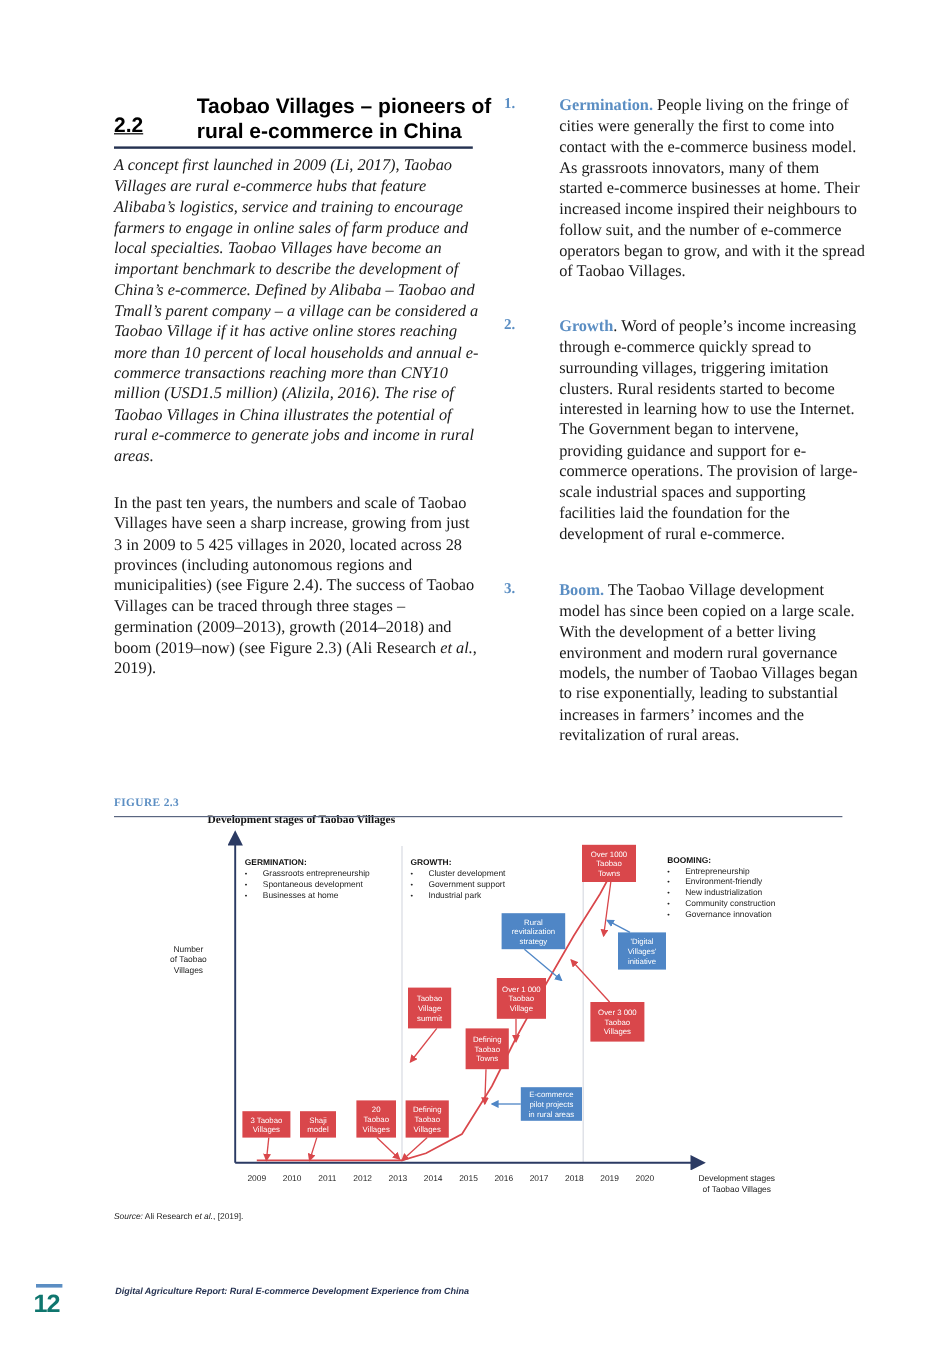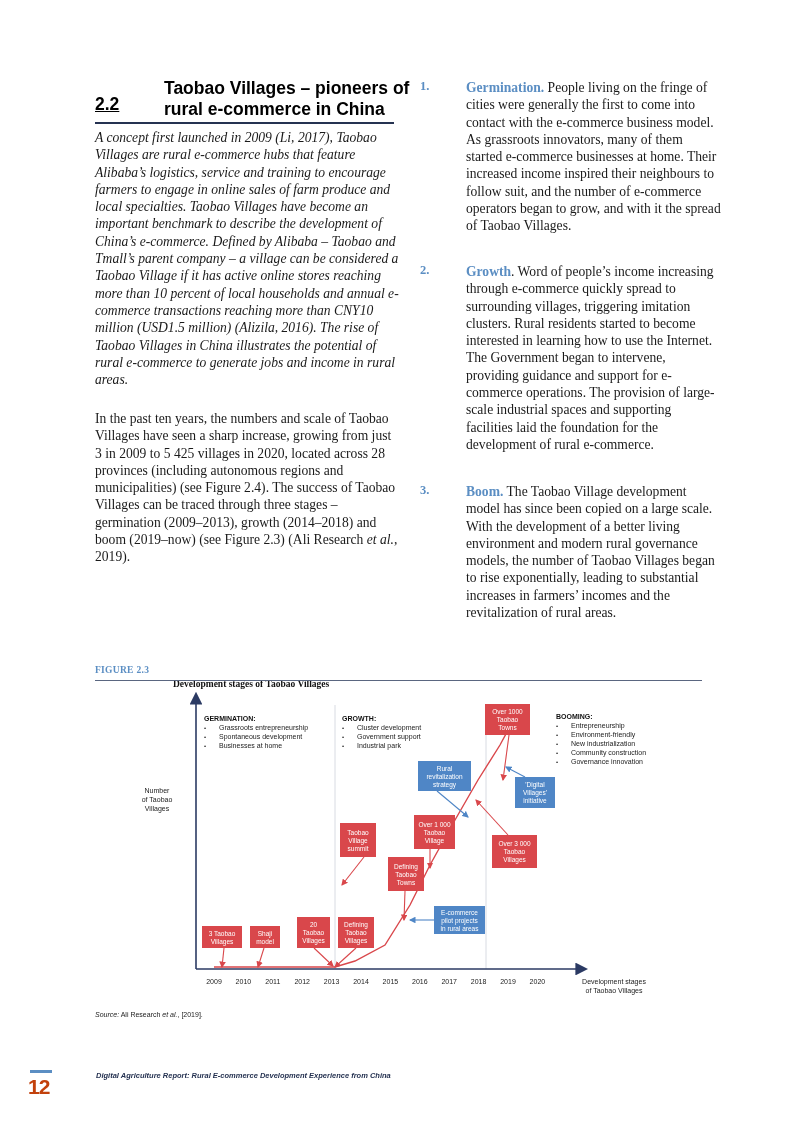--- a/index.html
+++ b/index.html
@@ -27,21 +27,21 @@
   #figure-caption .label { color: #5b8ec3; letter-spacing: 0.3px; }
   #figure-caption .ftitle { position: absolute; left: 78px; top: 14px; color: #111; }
   #figure-rule { position: absolute; left: 95px; top: 680px; width: 607px; height: 1px; background: #5a6680; }
 
   #figure-svg { position: absolute; left: 0; top: 680px; }
 
   #source-note { position: absolute; left: 95px; top: 1011px; font: 7px "Liberation Sans", sans-serif; color: #222; }
   #source-note i { font-style: italic; }
 
   #page-number-bar { position: absolute; left: 30px; top: 1070px; width: 22px; height: 3px; background: #5b8ec3; }
-  #page-number { position: absolute; left: 28px; top: 1075px; font: bold 21px "Liberation Sans", sans-serif; color: #c2410c; letter-spacing: -1px; }
+  #page-number { position: absolute; left: 28px; top: 1075px; font: bold 21px "Liberation Sans", sans-serif; color: #0f766e; letter-spacing: -1px; }
   #footer-title { position: absolute; left: 96px; top: 1071px; font: italic bold 7.5px "Liberation Sans", sans-serif; color: #253251; }
 </style>
 </head>
 <body>
 
 <div id="section-heading">
   <span class="num">2.2</span>
   <span class="title">Taobao Villages – pioneers of rural e-commerce in China</span>
 </div>
 <div id="heading-rule"></div>

